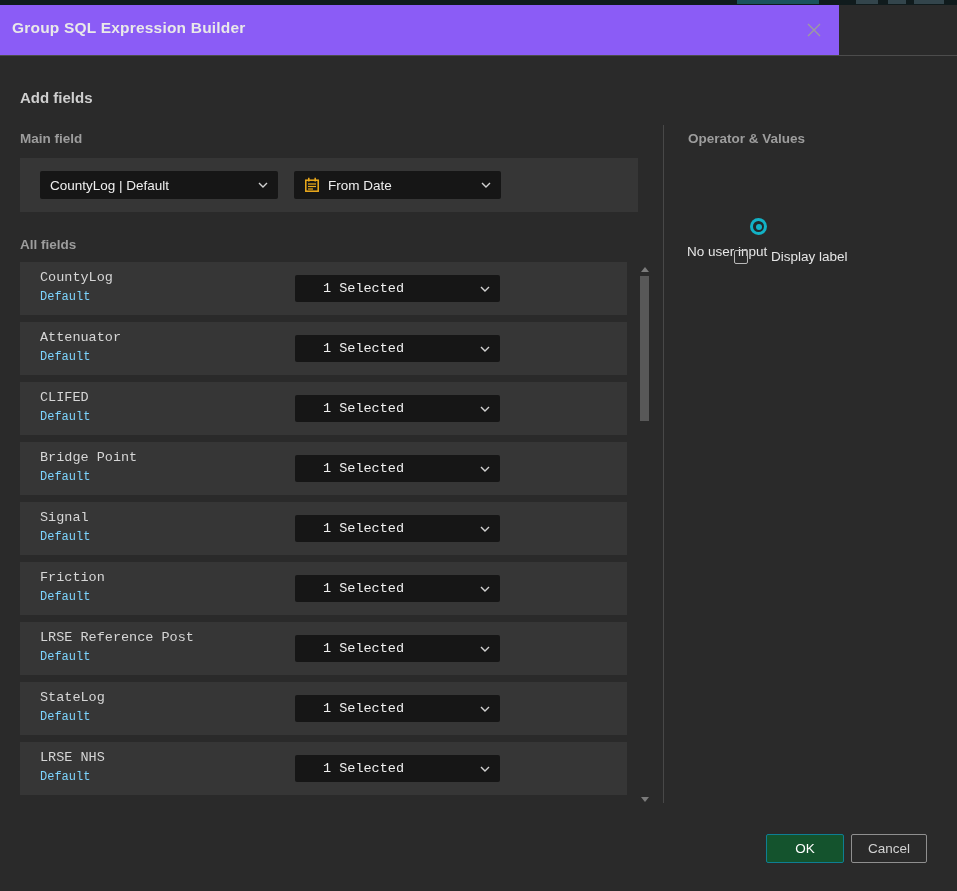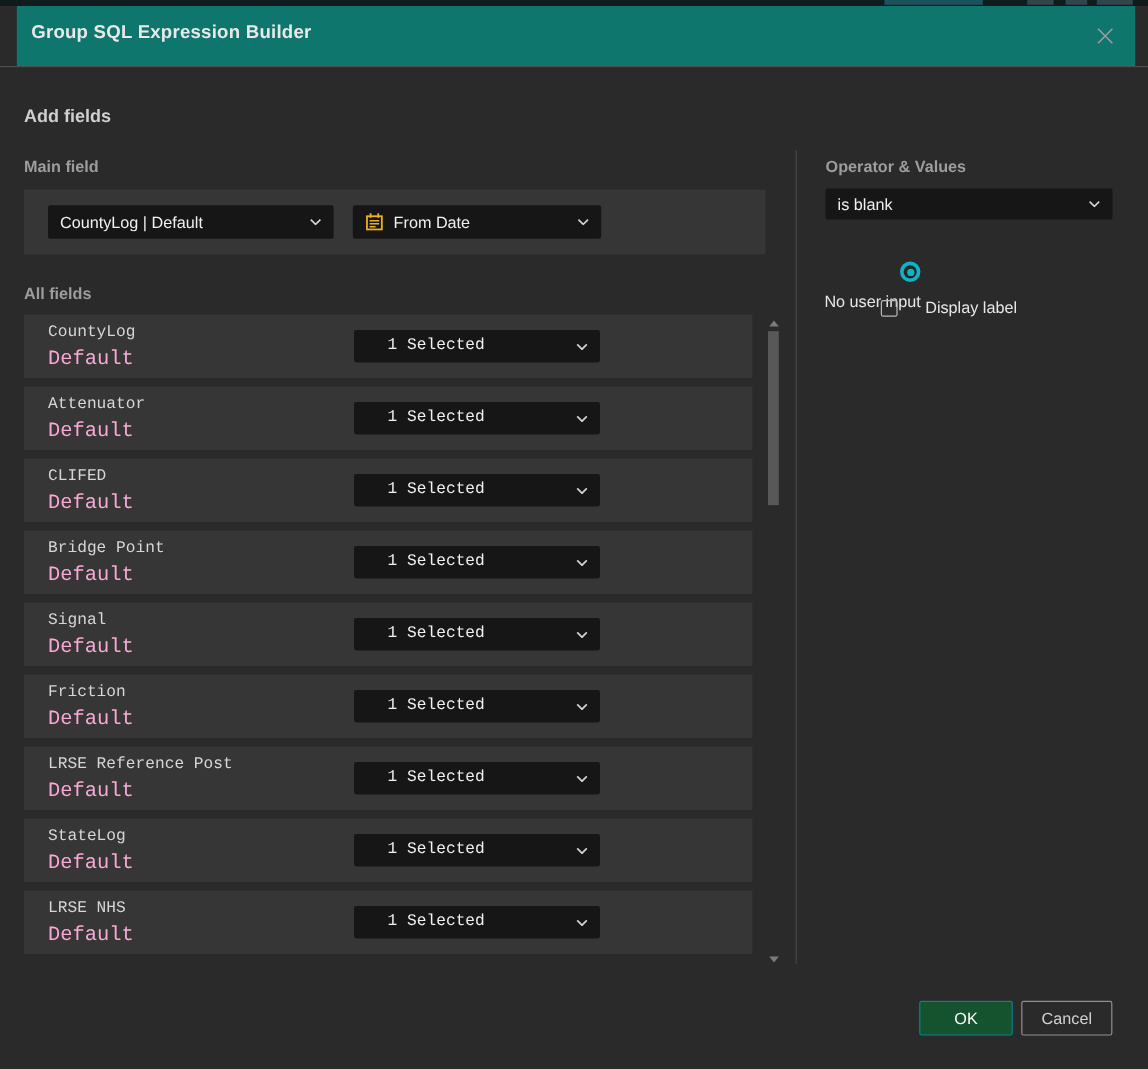--- a/index.html
+++ b/index.html
@@ -11,21 +11,21 @@
   }
   .stage { position: relative; width: 957px; height: 891px; }
 
   
   .backdrop-strip { position: absolute; left: 0; top: 0; width: 957px; height: 5px; background: #101b1d; }
   .backdrop-strip .frag { position: absolute; top: 0; height: 4px; }
 
   
   .dialog { position: absolute; left: 0; top: 5px; width: 957px; height: 886px; background: #2a2a2a; }
 
-  .titlebar { position: absolute; left: 14px; top: 0; width: 932px; height: 50px; background: #0f766e; }
+  .titlebar { position: absolute; left: 0; top: 0; width: 839px; height: 50px; background: #8b5cf6; }
   .title { position: absolute; left: 12px; top: 14px; font-size: 15.5px; font-weight: 700; color: #e9e9e9; letter-spacing: .2px; }
   .close-btn { position: absolute; right: 13px; top: 13px; width: 24px; height: 24px; display: flex; align-items: center; justify-content: center; cursor: pointer; }
   .titlebar-divider { position: absolute; left: 0; top: 50px; width: 957px; height: 1px; background: #4c4c4c; }
 
   .heading { position: absolute; left: 20px; top: 84px; font-size: 15px; font-weight: 700; color: #cfcfcf; }
   .section-label { position: absolute; font-size: 13.5px; font-weight: 700; color: #9d9d9d; }
 
   .panel { position: absolute; background: #363636; }
   .main-panel { left: 20px; top: 153px; width: 618px; height: 54px; }
 
@@ -36,21 +36,21 @@
   }
   .dropdown .dd-left { display: flex; align-items: center; gap: 8px; overflow: hidden; white-space: nowrap; }
   .chev { flex: none; margin-left: 8px; }
 
   .dd-layer { left: 20px; top: 13px; width: 238px; height: 28px; }
   .dd-field { left: 274px; top: 13px; width: 207px; height: 28px; }
 
   .list { position: absolute; left: 20px; top: 257px; width: 607px; }
   .row { position: relative; width: 607px; height: 53px; background: #363636; margin-bottom: 7px; font-family: Liberation Mono, monospace; }
   .row-name { position: absolute; left: 20px; top: 8px; font-size: 13.5px; color: #d6d6d6; }
-  .row-sub { position: absolute; left: 20px; top: 28px; font-size: 17px; color: #f9a8d4; }
+  .row-sub { position: absolute; left: 20px; top: 28px; font-size: 12px; color: #7dd3fc; }
   .row .dropdown { left: 275px; top: 13px; width: 205px; height: 27px; padding-left: 28px; }
 
   
   .scrollbar { position: absolute; left: 638px; top: 257px; width: 13px; height: 545px; }
   .sb-arrow-up, .sb-arrow-down { position: absolute; left: 3px; width: 0; height: 0; border-left: 4px solid transparent; border-right: 4px solid transparent; }
   .sb-arrow-up { top: 5px; border-bottom: 5px solid #7b7b7b; }
   .sb-arrow-down { bottom: 5px; border-top: 5px solid #7b7b7b; }
   .sb-thumb { position: absolute; left: 2px; top: 14px; width: 9px; height: 145px; background: #585858; }
 
   .v-divider { position: absolute; left: 663px; top: 120px; width: 1px; height: 678px; background: #484848; }
@@ -245,28 +245,20 @@
     <div class="scrollbar">
       <div class="sb-arrow-up"></div>
       <div class="sb-thumb"></div>
       <div class="sb-arrow-down"></div>
     </div>
 
     <div class="v-divider"></div>
 
     <div class="section-label op-label">Operator &amp; Values</div>
 
-    <div class="dropdown dd-operator">
-      <span class="dd-left">
-        <span>is blank</span>
-      </span>
-      <svg class="chev" width="10" height="6" viewBox="0 0 10 6">
-          <path d="M1 1 L5 5 L9 1" stroke="#d2d2d2" stroke-width="1.4" fill="none"></path>
-        </svg>
-    </div>
 
     <div class="radio-row">
       <span class="radio-outer">
         <span class="radio-mid">
             <span class="radio-dot"></span>
           </span>
       </span>
       <span class="radio-label">No user input</span>
     </div>
 

